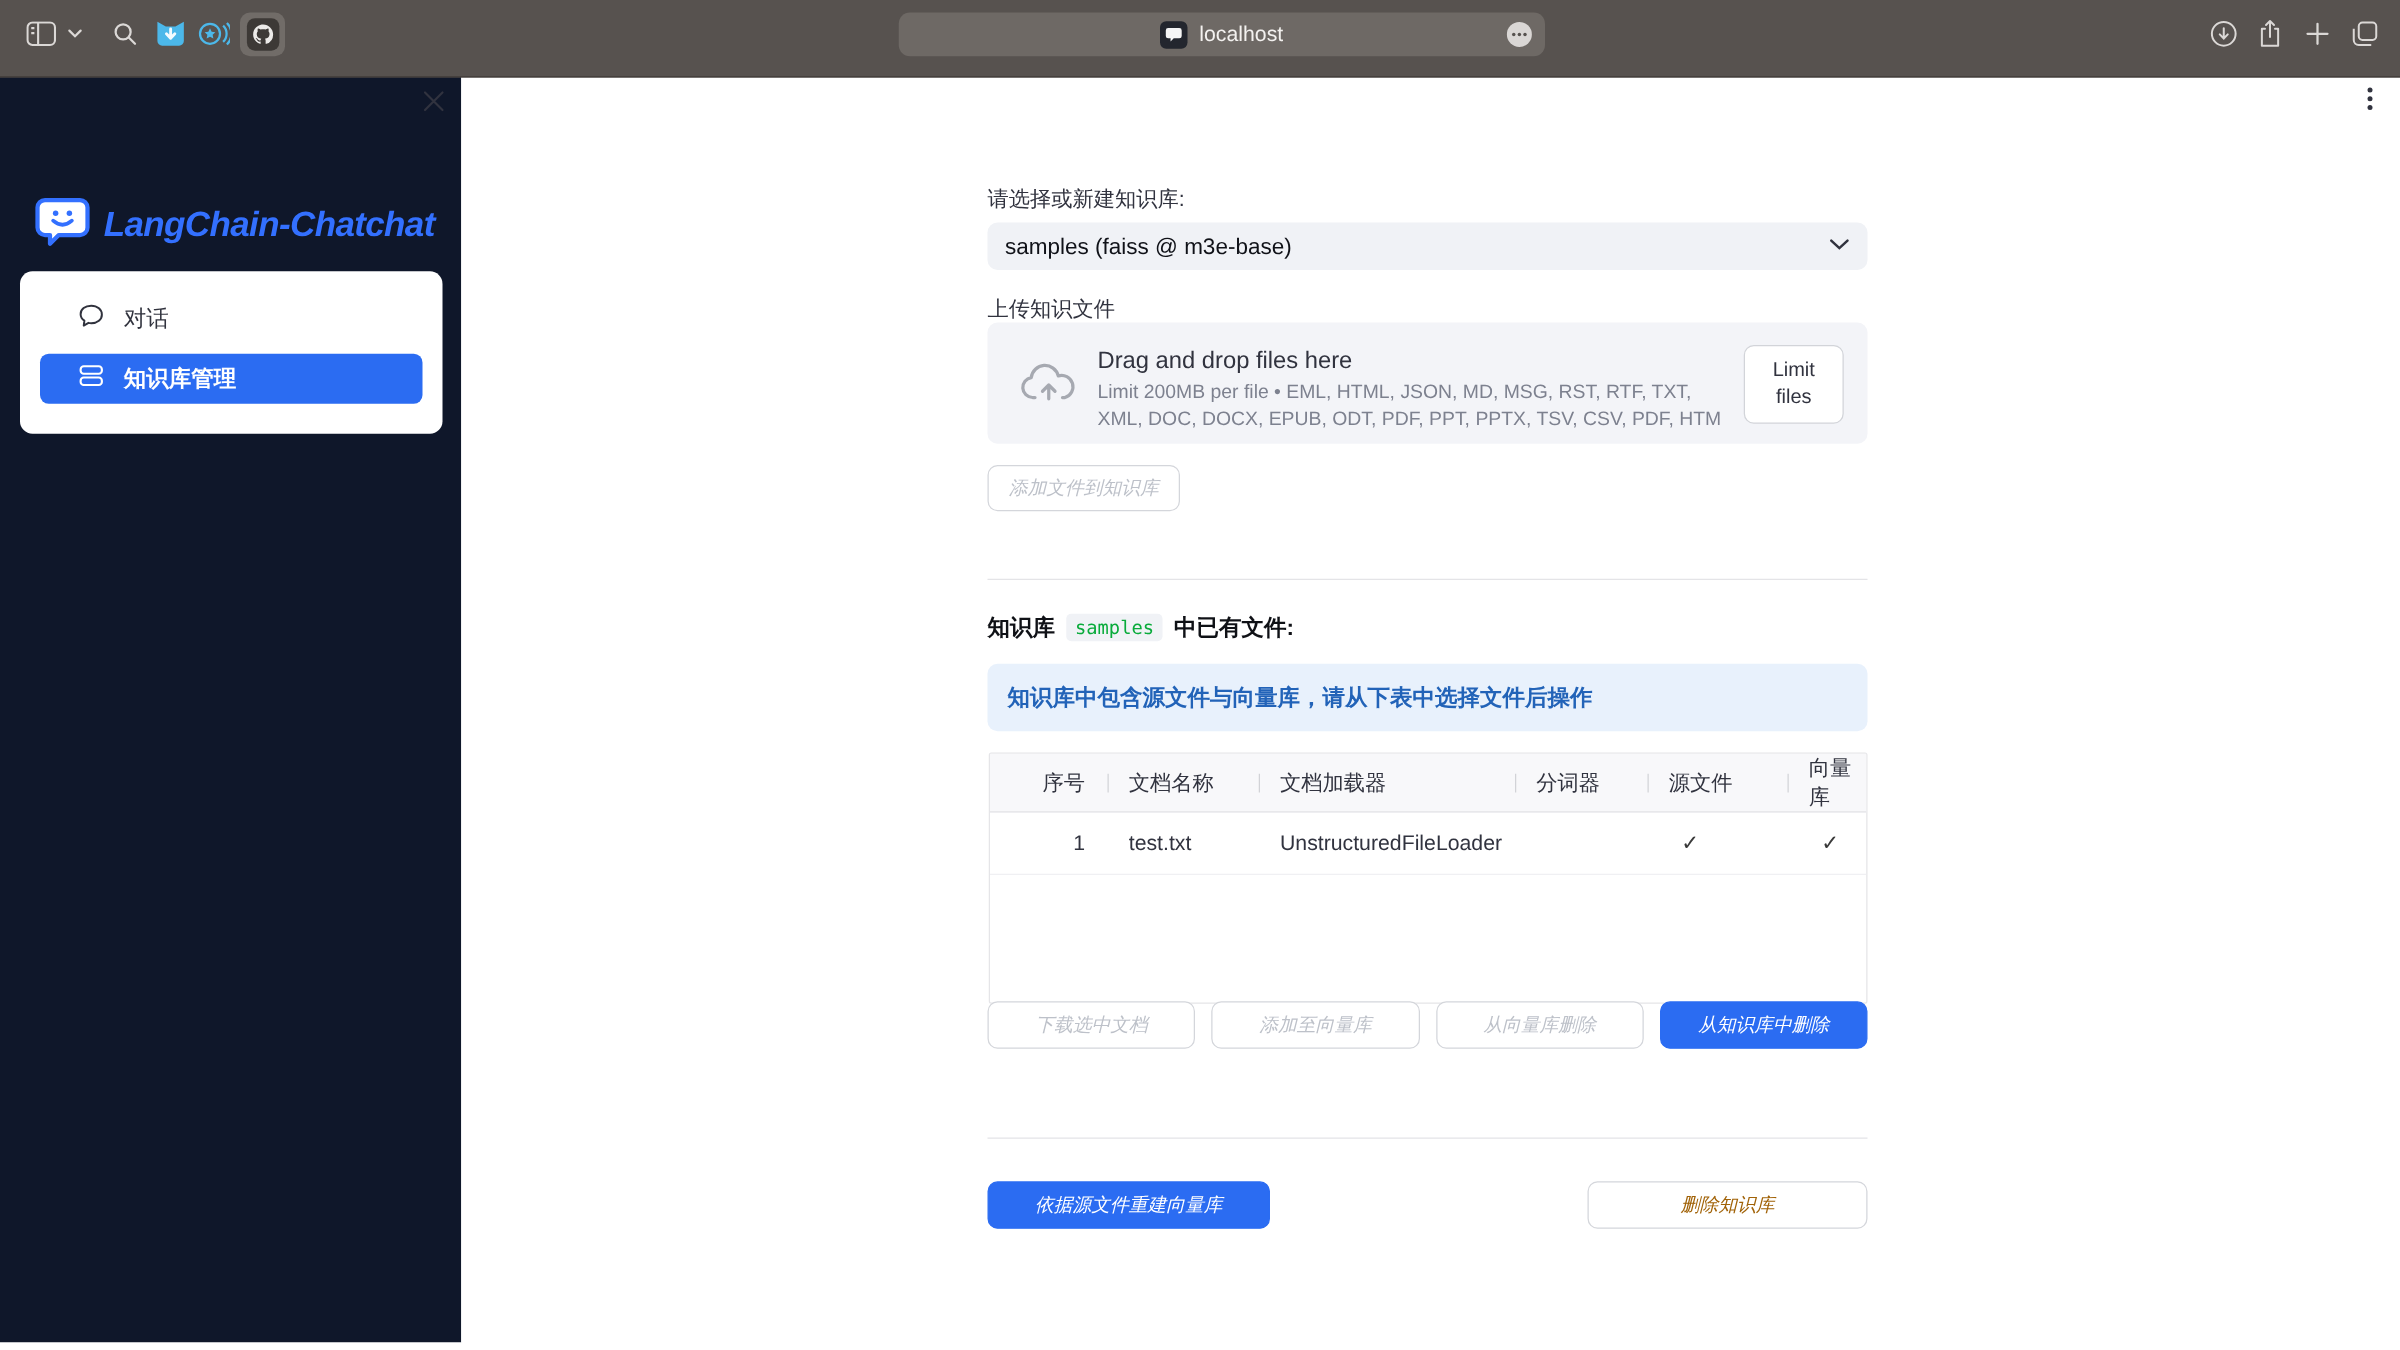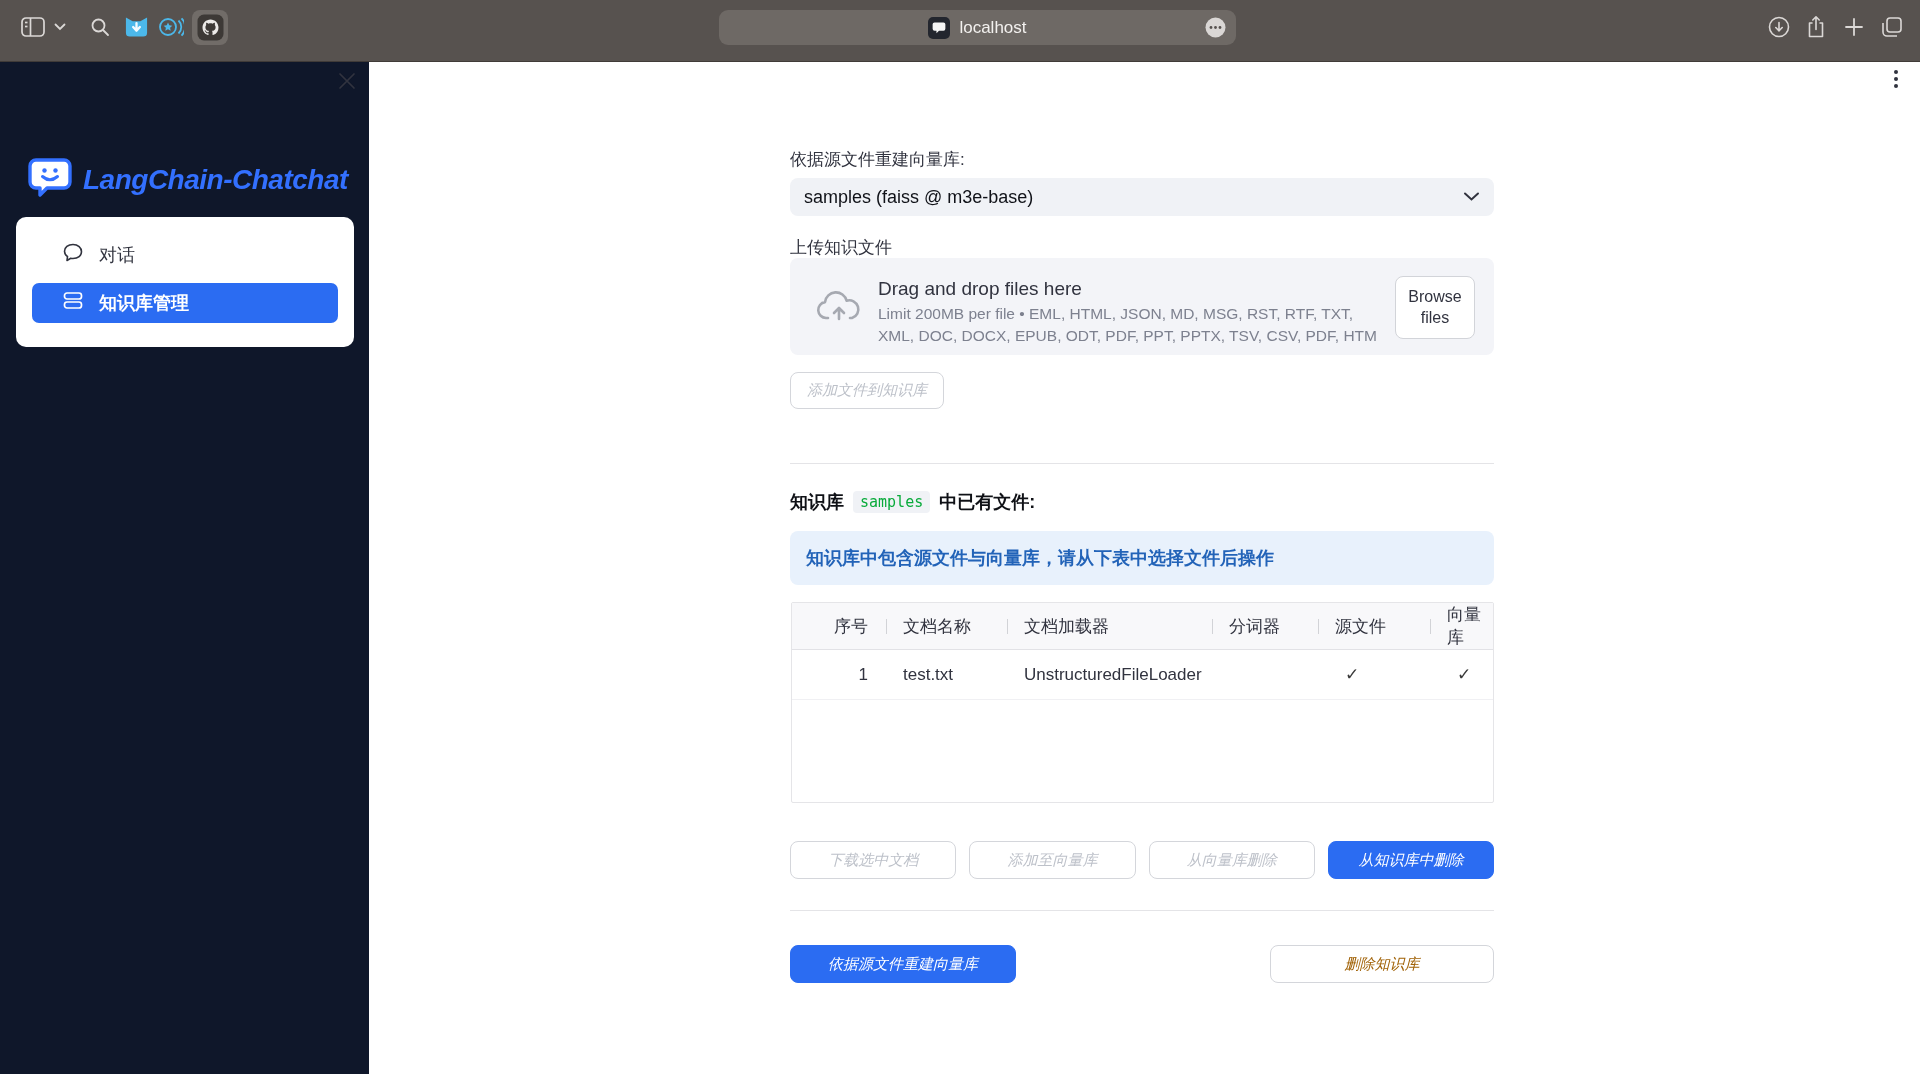--- a/index.html
+++ b/index.html
@@ -84,21 +84,21 @@
   .trow { display:grid; grid-template-columns:94px 121px 205px 106px 112px 63px; }
   #thead { height:47px; background:#f8f8fa; border-bottom:1px solid #e2e2e6; }
   .th { position:relative; display:flex; align-items:center; font-size:17px; font-weight:500; color:#31333f; }
   .th + .th::before { content:""; position:absolute; left:0; top:16px; width:1px; height:15px; background:#d2d3d7; }
   #tbody-row { height:50px; border-bottom:1px solid #f0f0f3; }
   .td { display:flex; align-items:center; font-size:17px; color:#31333f; }
   .al-r { justify-content:flex-end; padding-right:18px; }
   .al-l { padding-left:17px; }
   .chk { padding-left:27px; color:#3a3a3a; }
 
-  #actions-row { left:421px; top:783px; width:704px; height:38px; display:grid;
+  #actions-row { left:421px; top:743px; width:704px; height:38px; display:grid;
                  grid-template-columns:repeat(4,1fr); gap:13px;text-align:right; }
   #rebuild-btn  { left:421px; top:887px; width:226px; height:38px; }
   #delete-kb-btn{ left:901px; top:887px; width:224px; height:38px; }
 
   #bottom-strip { position:absolute; left:0; top:1074px; width:1920px; height:6px; background:#fff; }
 </style>
 </head>
 <body>
 
 <div id="chrome">
@@ -230,21 +230,21 @@
 </div>
 
 <div id="main">
 
   <div id="app-menu-dots">
       <i></i>
       <i></i>
       <i></i>
     </div>
 
-  <div class="abs field-label" id="kb-select-label">依据源文件重建向量库:</div>
+  <div class="abs field-label" id="kb-select-label">请选择或新建知识库:</div>
 
   <div class="abs" id="kb-select">
     <span id="kb-select-value">samples (faiss @ m3e-base)</span>
     <span>
       <svg width="17" height="11" viewBox="0 0 17 11" fill="none" stroke="#31333e" stroke-width="2" stroke-linecap="round">
         <path d="M2 2.5 L8.5 8.5 L15 2.5"></path>
       </svg>
     </span>
   </div>
 
@@ -252,21 +252,21 @@
 
   <div class="abs" id="dropzone">
     <span id="cloud-icon">
       <svg width="46" height="34" viewBox="0 0 46 34" fill="none" stroke="#a6a9b1" stroke-width="2.6" stroke-linecap="round" stroke-linejoin="round">
         <path d="M12 28 h-2 a8 8 0 0 1 -1 -15.9 a11 11 0 0 1 21.6 -1.4 A8.5 8.5 0 0 1 36 28 h-2"></path>
         <path d="M23 29 v-10 M18 23 L23 18 L28 23" stroke-width="2.6"></path>
       </svg>
     </span>
     <div id="dz-title">Drag and drop files here</div>
     <div id="dz-limit">Limit 200MB per file • EML, HTML, JSON, MD, MSG, RST, RTF, TXT, XML, DOC, DOCX, EPUB, ODT, PDF, PPT, PPTX, TSV, CSV, PDF, HTM</div>
-    <div id="browse-btn">Browse files</div>
+    <div id="browse-btn">Limit files</div>
   </div>
 
   <div class="abs btn btn-disabled" id="add-files-btn">添加文件到知识库</div>
 
   <div class="abs divider" id="divider-1"></div>
 
   <div class="abs" id="kb-heading">
     <span>知识库</span>
     <span id="kb-code">samples</span>
     <span>中已有文件:</span>

